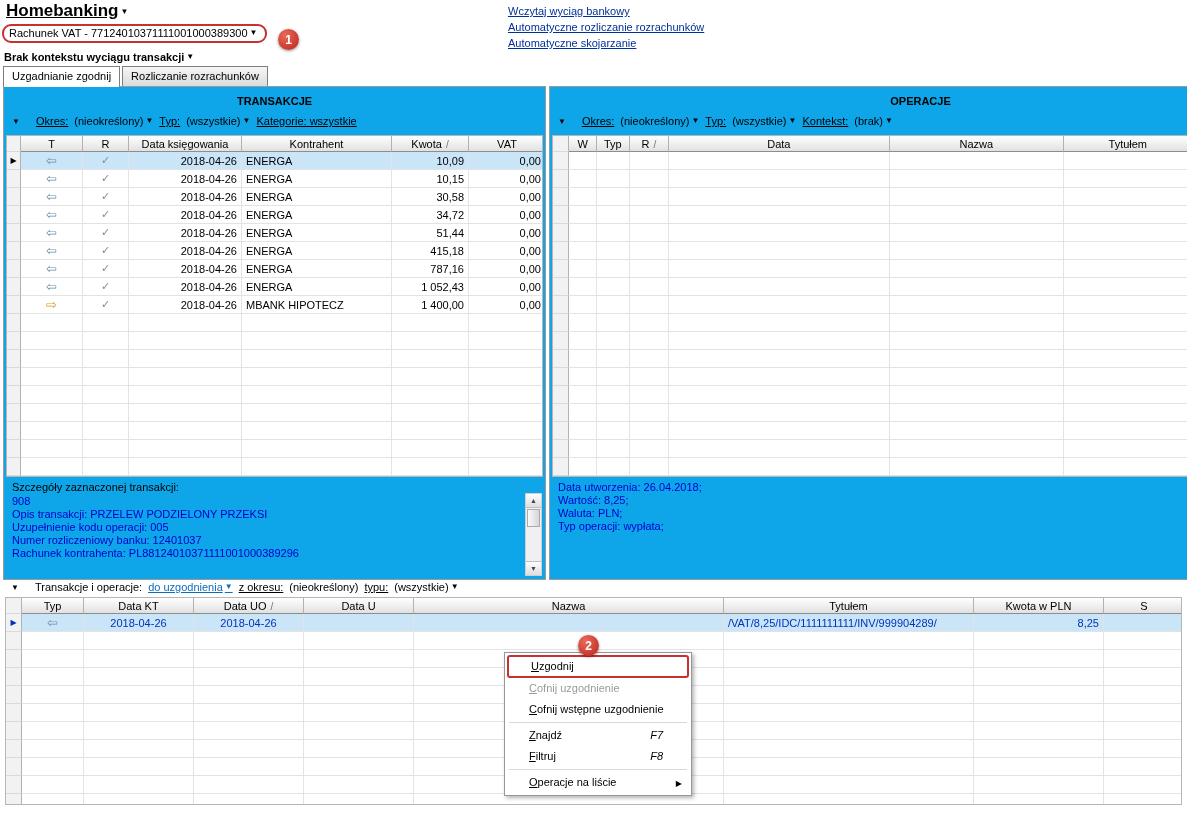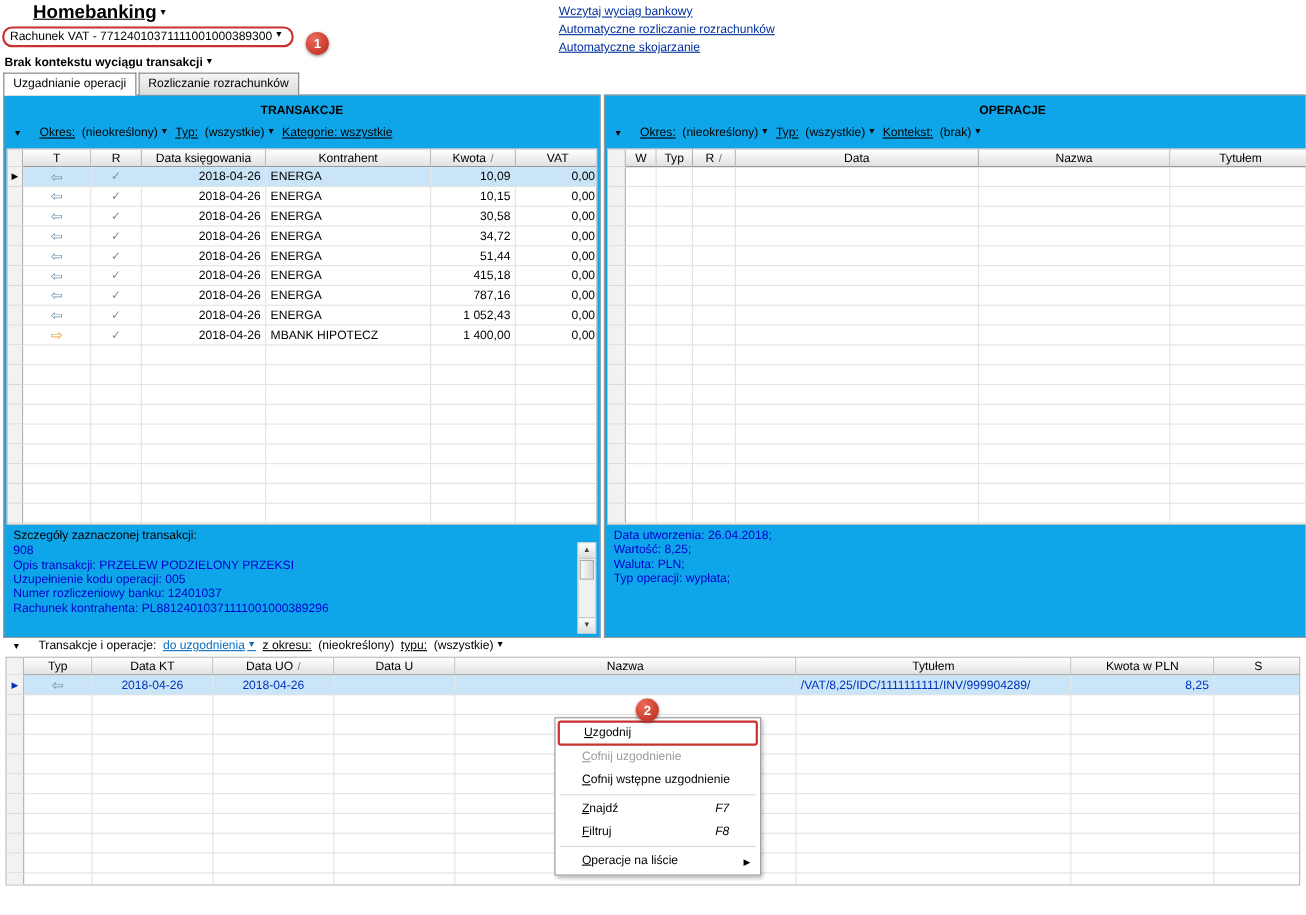--- a/index.html
+++ b/index.html
@@ -1,21 +1,21 @@
 <!DOCTYPE html>
 <html><head>
 <meta charset="utf-8">
 <style>
   * { margin:0; padding:0; box-sizing:border-box; }
   body { font-family:"Liberation Sans", sans-serif; background:#fff; }
   .page { position:relative; width:1187px; height:832px; overflow:hidden; background:#fff; font-size:11px; color:#000; }
 
   
   .app-title { position:absolute; left:6px; top:1px; font-size:17px; font-weight:bold; }
-  .app-title .t { text-decoration:underline;margin-left:24px; }
+  .app-title .t { text-decoration:underline; }
   .caret { font-size:8px; vertical-align:2px; margin-left:2px; }
   .account-box { position:absolute; left:2px; top:24px; border:2px solid #c93030; border-radius:9px; padding:1px 8px 2px 5px; background:#fff; white-space:nowrap; }
   .badge { position:absolute; width:21px; height:21px; border-radius:50%; background:radial-gradient(circle at 35% 30%, #ea6a58, #b9251b); color:#fff; font-weight:bold; font-size:12px; display:flex; align-items:center; justify-content:center; box-shadow:0 1px 3px rgba(0,0,0,.45); }
   #badge1 { left:278px; top:29px; }
   #badge2 { left:578px; top:635px; z-index:60; }
   .top-links { position:absolute; left:508px; top:3px; }
   .top-links a { display:block; color:#00309c; text-decoration:underline; line-height:16px; cursor:pointer; }
   .context-sel { position:absolute; left:4px; top:51px; font-weight:bold; }
 
   
@@ -89,21 +89,21 @@
     <a>Wczytaj wyciąg bankowy</a>
     <a>Automatyczne rozliczanie rozrachunków</a>
     <a>Automatyczne skojarzanie</a>
   </div>
 
   <div class="context-sel">
     <span>Brak kontekstu wyciągu transakcji</span><span class="caret">▼</span>
   </div>
 
   <div class="tabs">
-    <div class="tab active">Uzgadnianie operacji</div>
+    <div class="tab active">Uzgadnianie zgodnij</div>
     <div class="tab">Rozliczanie rozrachunków</div>
   </div>
 
   <div class="panel" id="panel-trans">
     <div class="panel-title">TRANSAKCJE</div>
     <div class="filter-row">
       <span class="f-dd">▼</span>
       <span class="f-link">Okres:</span>
       <span class="f-val"><span>(nieokreślony)</span><span class="caret">▼</span></span>
       <span class="f-link">Typ:</span>

